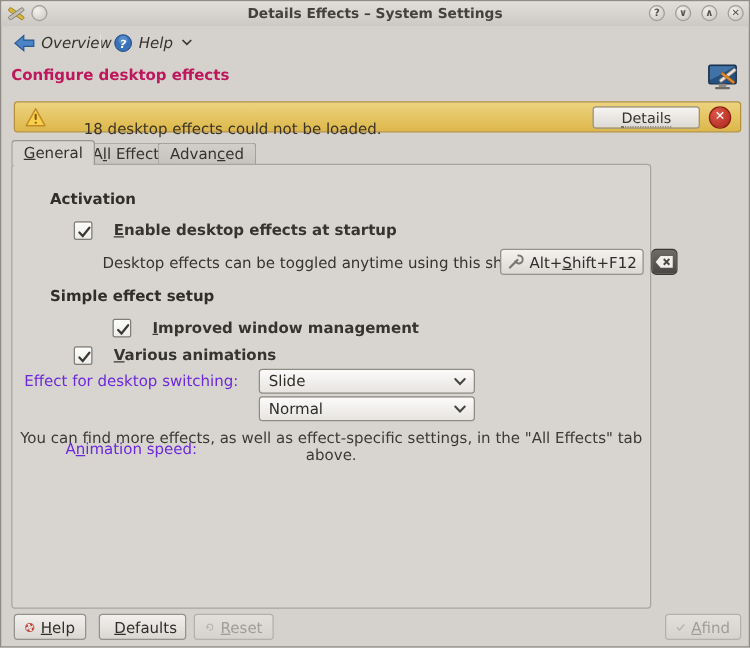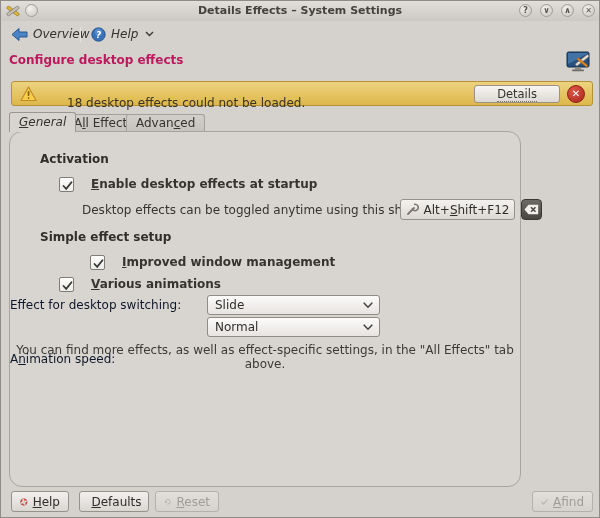--- a/index.html
+++ b/index.html
@@ -71,37 +71,37 @@
 
   
   .tab {
     position:absolute; border:1px solid #a39f9a; border-bottom:none;
     border-radius:3px 3px 0 0; padding:0 9px; font-size:12px; color:#34332e;
     height:18px; line-height:17px; top:113px;
     background:linear-gradient(#d2cec9,#c6c2be);
   }
   .tab.active {
     top:111px; height:20px; line-height:19px;
-    background:#d8d5d1; z-index:3; border-color:#9a968f;font-style:italic;
+    background:#d8d5d1; z-index:3; border-color:#9a968f;
   }
   .accel { text-decoration:underline; }
 
   
   .panel {
     position:absolute; left:8px; top:130px; width:512px; height:356px;
-    background:#d8d5d1; border:1px solid #a8a49f; border-radius:13px; z-index:1;
+    background:#d8d5d1; border:1px solid #a8a49f; border-radius:3px; z-index:1;
   }
   .sect-head { position:absolute; left:30px; font-weight:bold; color:#2f2e2a; }
   .check-row { position:absolute; left:49px; display:flex; align-items:center; gap:17px; height:16px;font-weight:bold; }
   .checkbox {
     width:15px; height:15px; border:1px solid #807c76; border-radius:2px;
     background:linear-gradient(#fdfdfc,#ececea); position:relative; flex:0 0 auto;
   }
   .checkbox svg { position:absolute; left:1px; top:1px; }
-  .form-label { position:absolute; text-align:left; line-height:20px; color:#0f172a; }
+  .form-label { position:absolute; text-align:center; line-height:20px; color:#6d28d9; }
   .combo {
     position:absolute; width:173px; height:20px; border:1px solid #8f8b85; border-radius:3px;
     background:linear-gradient(#fcfbfa,#e7e4e1); padding:0 22px 0 7px; line-height:18px; color:#2f2e2a;
   }
   .combo svg { position:absolute; right:6px; top:6px; }
   .shortcut-label { position:absolute; left:72px; top:68px; height:20px; line-height:20px; }
   .shortcut-btn {
     position:absolute; left:390px; top:67px; width:115px; height:21px; border-radius:3px;
     background:linear-gradient(#f4f2ef,#dcd8d4); border:1px solid #95918b;
     display:flex; align-items:center; justify-content:center; gap:5px; color:#2f2e2a;

